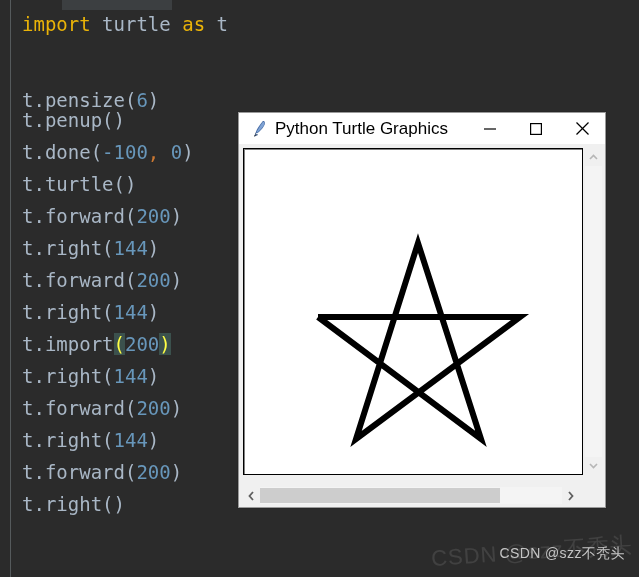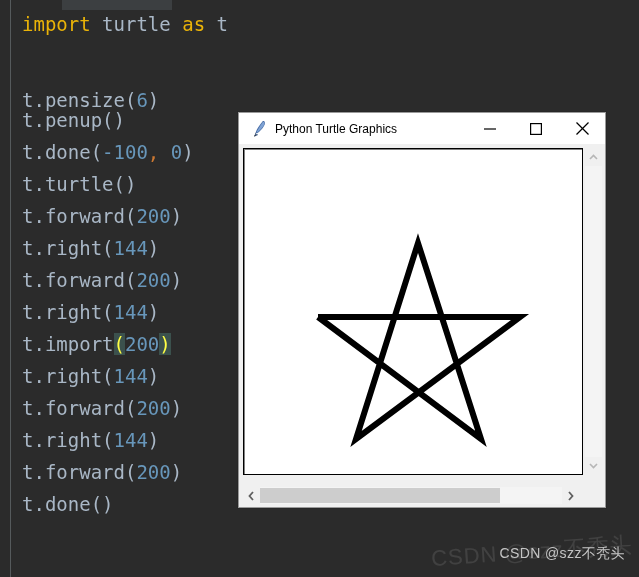--- a/index.html
+++ b/index.html
@@ -40,21 +40,21 @@
     box-shadow:0 0 0 1px rgba(0,0,0,.08);
     font-family:"Liberation Sans",sans-serif;
   }
   #titlebar{
     position:relative;height:31px;background:#ffffff;
     border-bottom:1px solid #e8e8e8;
     display:flex;align-items:center;
   }
   #py-icon{width:20px;height:20px;margin-left:10px;flex:0 0 auto;}
   #tktitle{
-    margin-left:6px;font-size:12px;color:#000;
+    margin-left:6px;font-size:17px;color:#000;
     font-family:"Liberation Sans",sans-serif;
     white-space:nowrap;
   }
   .wbtn{
     position:absolute;top:0;height:31px;width:46px;
     display:flex;align-items:center;justify-content:center;
   }
   #btn-min{right:92px;}
   #btn-max{right:46px;}
   #btn-close{right:0px;}
@@ -132,21 +132,21 @@
       <div class="code-line" style="top: 168px;"><span class="txt"><span class="id">t.turtle()</span></span></div>
       <div class="code-line" style="top: 200px;"><span class="txt"><span class="id">t.forward(</span><span class="num">200</span><span class="id">)</span></span></div>
       <div class="code-line" style="top: 232px;"><span class="txt"><span class="id">t.right(</span><span class="num">144</span><span class="id">)</span></span></div>
       <div class="code-line" style="top: 264px;"><span class="txt"><span class="id">t.forward(</span><span class="num">200</span><span class="id">)</span></span></div>
       <div class="code-line" style="top: 296px;"><span class="txt"><span class="id">t.right(</span><span class="num">144</span><span class="id">)</span></span></div>
       <div class="code-line" style="top: 328px;"><span class="txt"><span class="id">t.import</span><span class="brmatch">(</span><span class="num">200</span><span class="brmatch">)</span></span></div>
       <div class="code-line" style="top: 360px;"><span class="txt"><span class="id">t.right(</span><span class="num">144</span><span class="id">)</span></span></div>
       <div class="code-line" style="top: 392px;"><span class="txt"><span class="id">t.forward(</span><span class="num">200</span><span class="id">)</span></span></div>
       <div class="code-line" style="top: 424px;"><span class="txt"><span class="id">t.right(</span><span class="num">144</span><span class="id">)</span></span></div>
       <div class="code-line" style="top: 456px;"><span class="txt"><span class="id">t.forward(</span><span class="num">200</span><span class="id">)</span></span></div>
-      <div class="code-line" style="top: 488px;"><span class="txt"><span class="id">t.done()</span></span></div>
+      <div class="code-line" style="top: 488px;"><span class="txt"><span class="id">t.right()</span></span></div>
       <div class="code-line hl" style="top: 328px; z-index: -1;"></div>
     </div>
 </div>
 
 <div id="tkwin">
 
   <div id="titlebar">
     <svg id="py-icon" viewBox="0 0 20 20">
       <path d="M13.6 2.2c-1.1 1.4-2.6 3.4-4 5.6-1.4 2.2-2.4 4.2-2.9 5.7l1.1 1.1c1.3-.9 3-2.3 4.6-4.1 1.7-1.9 2.8-3.7 3.3-5.1.4-1.3.2-2.5-.5-3.2-.4-.4-1-.4-1.6 0z" fill="#4b6fa8"></path>
       <path d="M13.9 3.1c-.9 1.2-2.2 3-3.4 4.9-1.2 1.9-2.1 3.6-2.6 4.9l.5.5c1.1-.8 2.5-2 3.9-3.6 1.4-1.6 2.4-3.1 2.8-4.3.3-1 .2-1.9-.2-2.4-.3-.3-.7-.3-1 0z" fill="#7fa3d4"></path>

